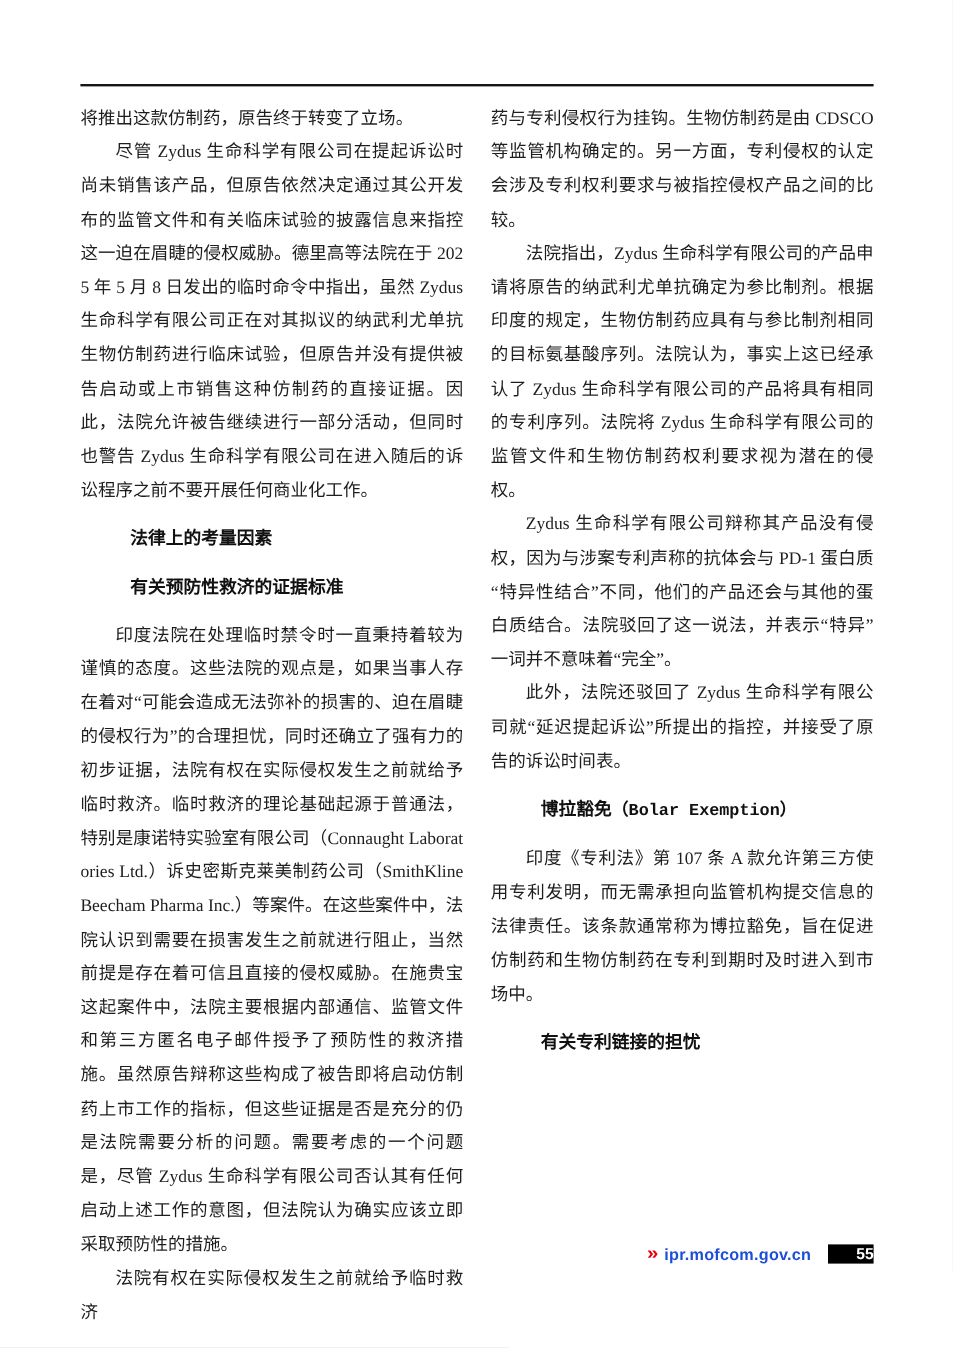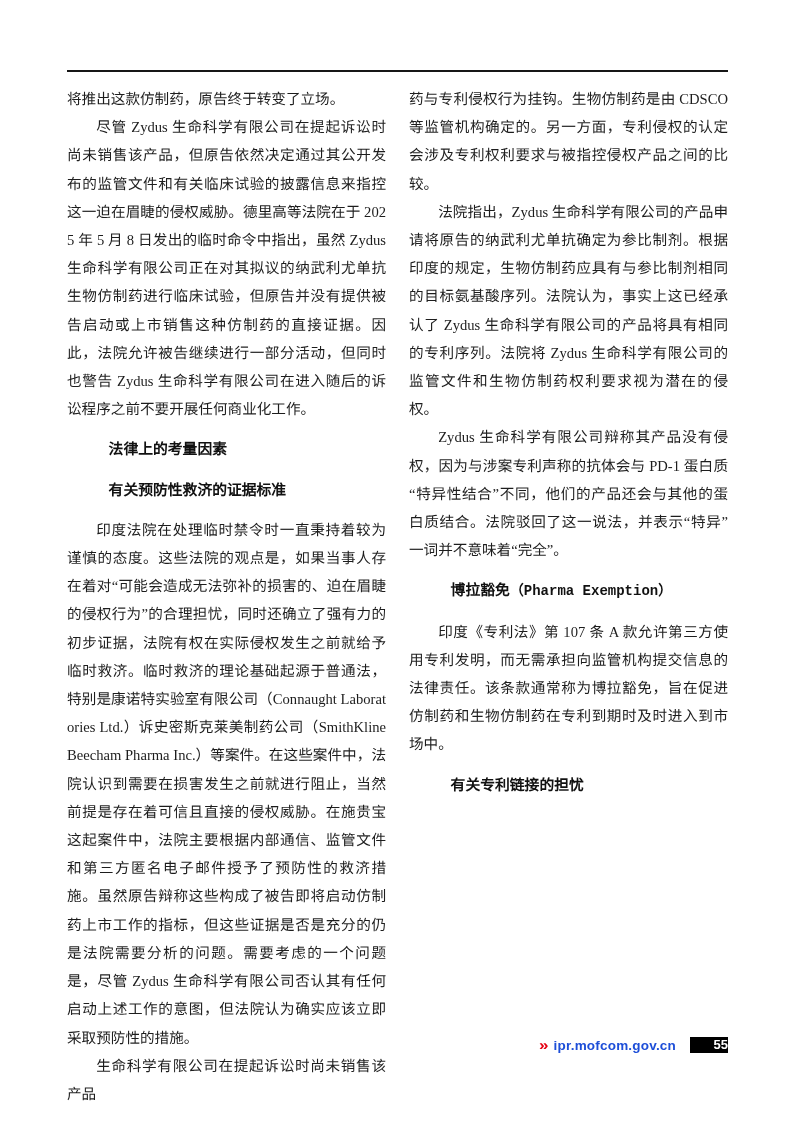--- a/index.html
+++ b/index.html
@@ -98,28 +98,29 @@
   <div class="top-rule"></div>
 
   <div class="columns">
 
     <div class="col">
       <p>将推出这款仿制药，原告终于转变了立场。</p>
       <p class="indent">尽管 Zydus 生命科学有限公司在提起诉讼时尚未销售该产品，但原告依然决定通过其公开发布的监管文件和有关临床试验的披露信息来指控这一迫在眉睫的侵权威胁。德里高等法院在于 2025 年 5 月 8 日发出的临时命令中指出，虽然 Zydus 生命科学有限公司正在对其拟议的纳武利尤单抗生物仿制药进行临床试验，但原告并没有提供被告启动或上市销售这种仿制药的直接证据。因此，法院允许被告继续进行一部分活动，但同时也警告 Zydus 生命科学有限公司在进入随后的诉讼程序之前不要开展任何商业化工作。</p>
       <h3>法律上的考量因素</h3>
       <h3>有关预防性救济的证据标准</h3>
       <p class="indent">印度法院在处理临时禁令时一直秉持着较为谨慎的态度。这些法院的观点是，如果当事人存在着对“可能会造成无法弥补的损害的、迫在眉睫的侵权行为”的合理担忧，同时还确立了强有力的初步证据，法院有权在实际侵权发生之前就给予临时救济。临时救济的理论基础起源于普通法，特别是康诺特实验室有限公司（Connaught Laboratories Ltd.）诉史密斯克莱美制药公司（SmithKline Beecham Pharma Inc.）等案件。在这些案件中，法院认识到需要在损害发生之前就进行阻止，当然前提是存在着可信且直接的侵权威胁。在施贵宝这起案件中，法院主要根据内部通信、监管文件和第三方匿名电子邮件授予了预防性的救济措施。虽然原告辩称这些构成了被告即将启动仿制药上市工作的指标，但这些证据是否是充分的仍是法院需要分析的问题。需要考虑的一个问题是，尽管 Zydus 生命科学有限公司否认其有任何启动上述工作的意图，但法院认为确实应该立即采取预防性的措施。</p>
-      <p class="indent">生命科学有限公司在提起诉讼时尚未销售该产品</p>
+      <p class="indent">法院有权在实际侵权发生之前就给予临时救济</p>
     </div>
 
     <div class="col">
       <p>药与专利侵权行为挂钩。生物仿制药是由 CDSCO 等监管机构确定的。另一方面，专利侵权的认定会涉及专利权利要求与被指控侵权产品之间的比较。</p>
       <p class="indent">法院指出，Zydus 生命科学有限公司的产品申请将原告的纳武利尤单抗确定为参比制剂。根据印度的规定，生物仿制药应具有与参比制剂相同的目标氨基酸序列。法院认为，事实上这已经承认了 Zydus 生命科学有限公司的产品将具有相同的专利序列。法院将 Zydus 生命科学有限公司的监管文件和生物仿制药权利要求视为潜在的侵权。</p>
       <p class="indent">Zydus 生命科学有限公司辩称其产品没有侵权，因为与涉案专利声称的抗体会与 PD-1 蛋白质“特异性结合”不同，他们的产品还会与其他的蛋白质结合。法院驳回了这一说法，并表示“特异”一词并不意味着“完全”。</p>
-      <h3><span>博拉豁免</span><span class="mono-en">（Pharma Exemption）</span></h3>
+      <p class="indent">此外，法院还驳回了 Zydus 生命科学有限公司就“延迟提起诉讼”所提出的指控，并接受了原告的诉讼时间表。</p>
+      <h3><span>博拉豁免</span><span class="mono-en">（Bolar Exemption）</span></h3>
       <p class="indent">印度《专利法》第 107 条 A 款允许第三方使用专利发明，而无需承担向监管机构提交信息的法律责任。该条款通常称为博拉豁免，旨在促进仿制药和生物仿制药在专利到期时及时进入到市场中。</p>
       <h3>有关专利链接的担忧</h3>
 
     </div>
 
   </div>
 
   <div class="footer">
     <span class="chev">»</span>
     <span class="url">ipr.mofcom.gov.cn</span>

